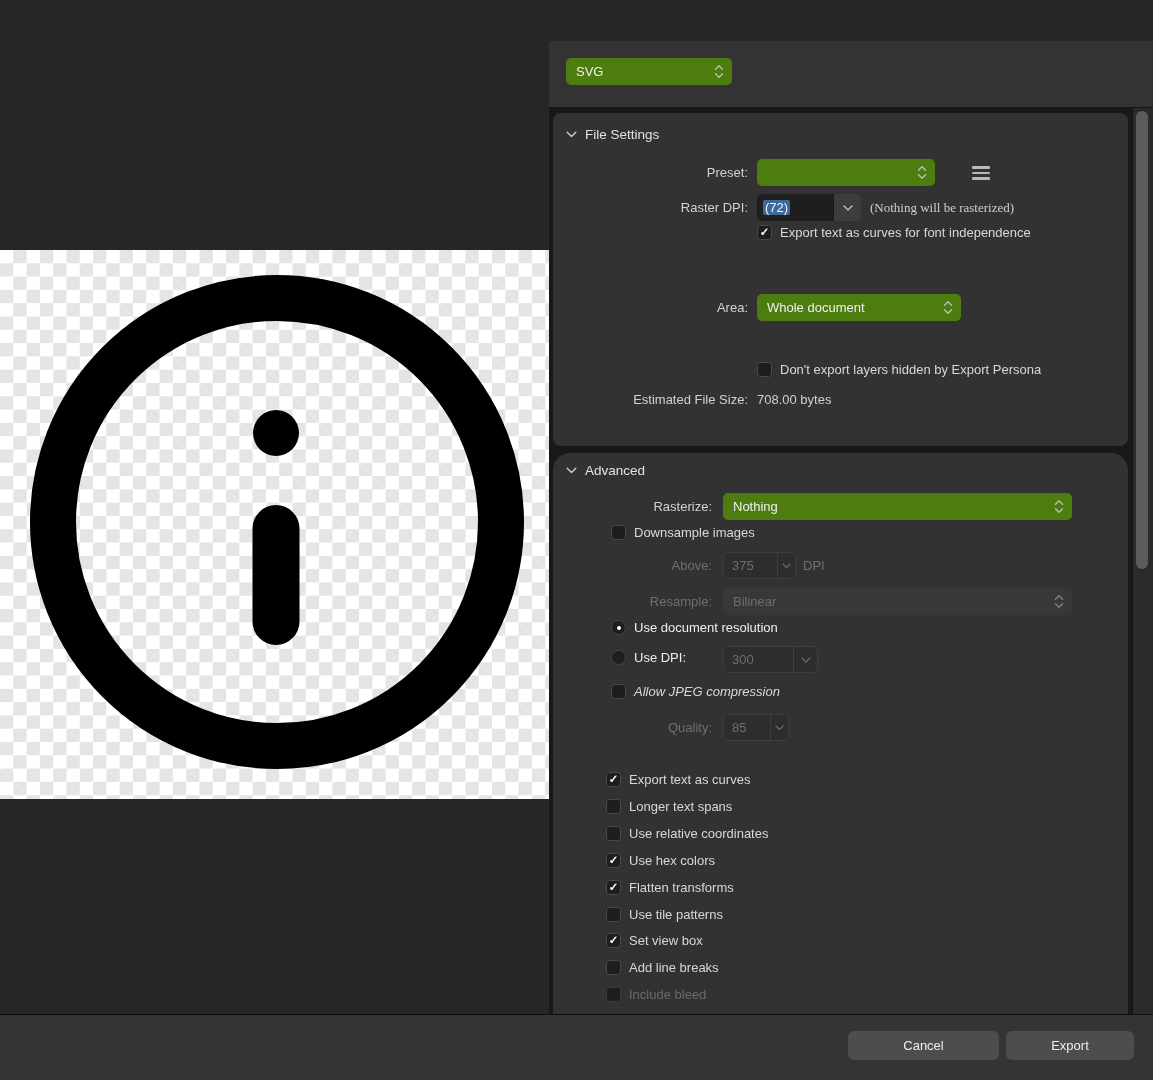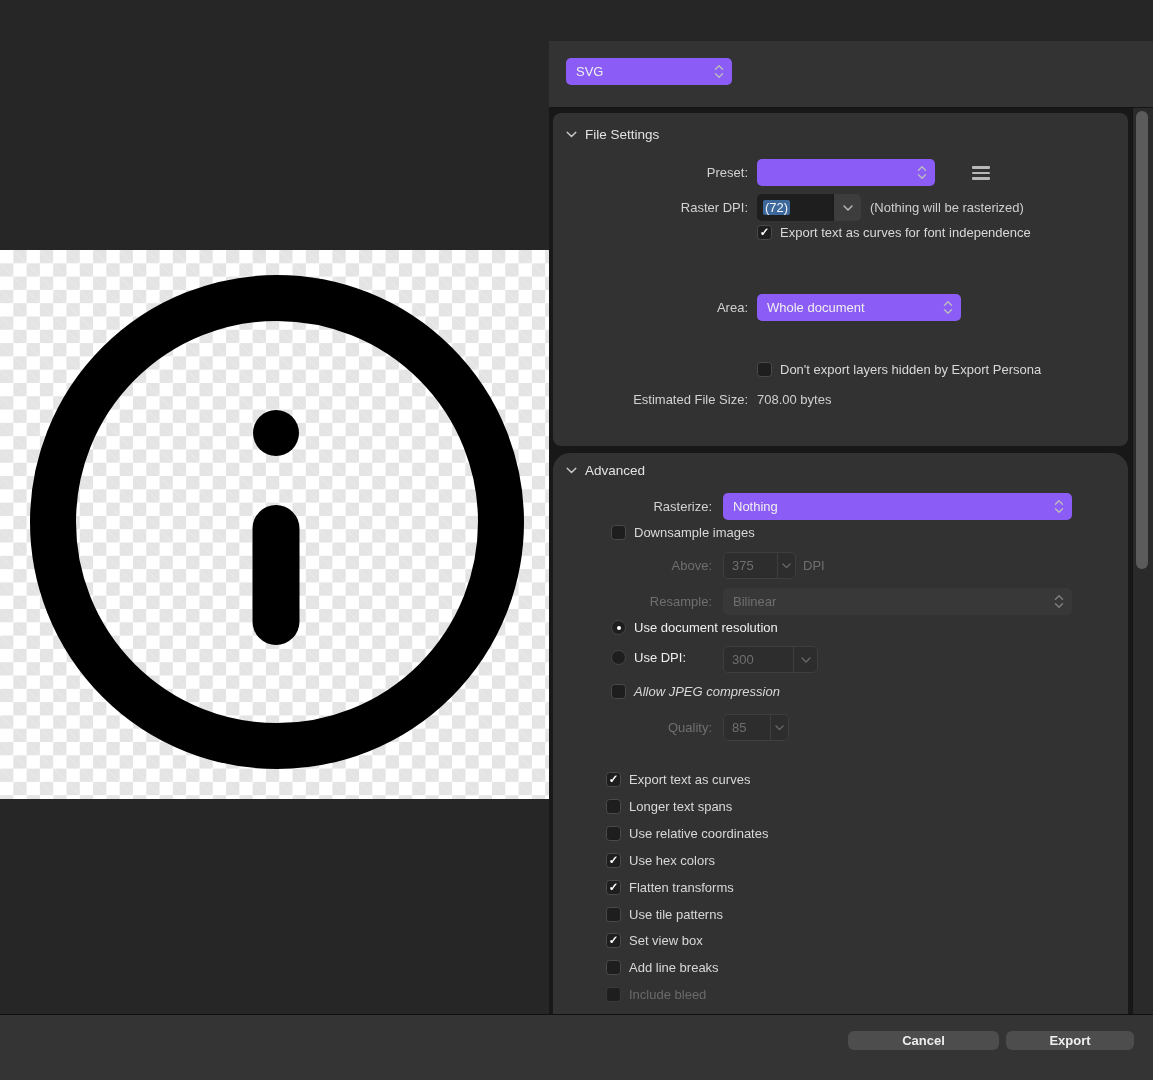--- a/index.html
+++ b/index.html
@@ -33,21 +33,21 @@
   .card { position:absolute; left:4px; width:575px; background:#323232; border-radius:8px; }
   .card-header { position:absolute; left:13px; display:flex; align-items:center; gap:8px; height:18px; color:#e2e2e2; font-size:13.5px; }
   .card-header svg { flex:0 0 auto; }
 
   .fs-label { position:absolute; left:0; width:195px; text-align:right; color:#d2d2d2; }
   .adv-label { position:absolute; left:0; width:159px; text-align:right; color:#d2d2d2; }
   .lh27 { height:27px; line-height:27px; }
   .dim { color:#6f6f6f !important; }
 
   
-  .select { position:absolute; height:27px; background:#8b5cf6; border-radius:5px; color:#f0f0f0; line-height:27px; padding:0 26px 0 10px; cursor:default; }
+  .select { position:absolute; height:27px; background:#4d7c0f; border-radius:5px; color:#f0f0f0; line-height:27px; padding:0 26px 0 10px; cursor:default; }
   .select .stepper { position:absolute; right:8px; top:6px; }
 
   
   .combo { position:absolute; height:27px; display:flex; border-radius:5px; overflow:hidden; }
   .combo .val { background:#1e1e1e; color:#f2f2f2; line-height:27px; padding:0 6px; flex:1; }
   .combo .seg { background:#3d3d3d; width:28px; display:flex; align-items:center; justify-content:center; border-left:1px solid #1a1a1a; }
   .sel-hl { background:#3c689c; border-radius:2px; padding:0 2px; }
 
   
   .dcombo { position:absolute; height:27px; display:flex; border:1px solid #3e3e3e; border-radius:5px; background:#2d2d2d; overflow:hidden; }
@@ -70,21 +70,21 @@
   
   .hamburger { position:absolute; display:flex; flex-direction:column; gap:2.8px; }
   .hamburger i { display:block; width:18px; height:2.8px; background:#b9b9b9; border-radius:1px; }
 
   
   .scrolltrack { position:absolute; right:0; top:67px; width:21px; height:906px; background:#2a2a2a; border-left:1px solid #151515; }
   .scrollthumb { position:absolute; left:3px; top:3px; width:12px; height:458px; background:#5b5b5b; border-radius:6px; }
 
   
   .footer { position:absolute; left:0; top:1014px; width:1153px; height:66px; background:#343434; border-top:1px solid #101010; }
-  .btn { position:absolute; top:16px; height:19px; background:#4d4d4d; border:none; border-radius:6px; color:#eeeeee; font-size:13px; font-family:"Liberation Sans", sans-serif;font-weight:bold; }
+  .btn { position:absolute; top:16px; height:29px; background:#4d4d4d; border:none; border-radius:6px; color:#eeeeee; font-size:13px; font-family:"Liberation Sans", sans-serif; }
 
   .opt-row { position:absolute; left:53px; display:flex; align-items:center; gap:8px; }
 </style>
 </head>
 <body>
 
 <div class="window">
 
 
   <div class="preview">
@@ -133,21 +133,21 @@
 
       <span class="fs-label lh27" style="top:81px;">Raster DPI:</span>
       <div class="combo" style="left:204px; top:81px; width:104px;">
         <span class="val"><span class="sel-hl">(72)</span></span>
         <span class="seg">
             <svg width="10" height="6" viewBox="0 0 10 6">
               <path d="M1 1 L5 5 L9 1" fill="none" stroke="#bdbdbd" stroke-width="1.4" stroke-linecap="round" stroke-linejoin="round"></path>
             </svg>
           </span>
       </div>
-      <span class="note lh27" style="left:317px; top:81px;">(Nothing will be rasterized)</span>
+      <span class="note lh27" style="left:317px; top:81px;font-family:Liberation Serif, serif;">(Nothing will be rasterized)</span>
 
       <div class="cbrow" style="left:204px; top:112px;">
         <span class="checkbox checked">✓</span>
         <span class="cb-label">Export text as curves for font independence</span>
       </div>
 
       <span class="fs-label lh27" style="top:181px;">Area:</span>
       <div class="select" style="left:204px; top:181px; width:204px;">
         <span>Whole document</span>
         <svg class="stepper" width="10" height="15" viewBox="0 0 10 15">

